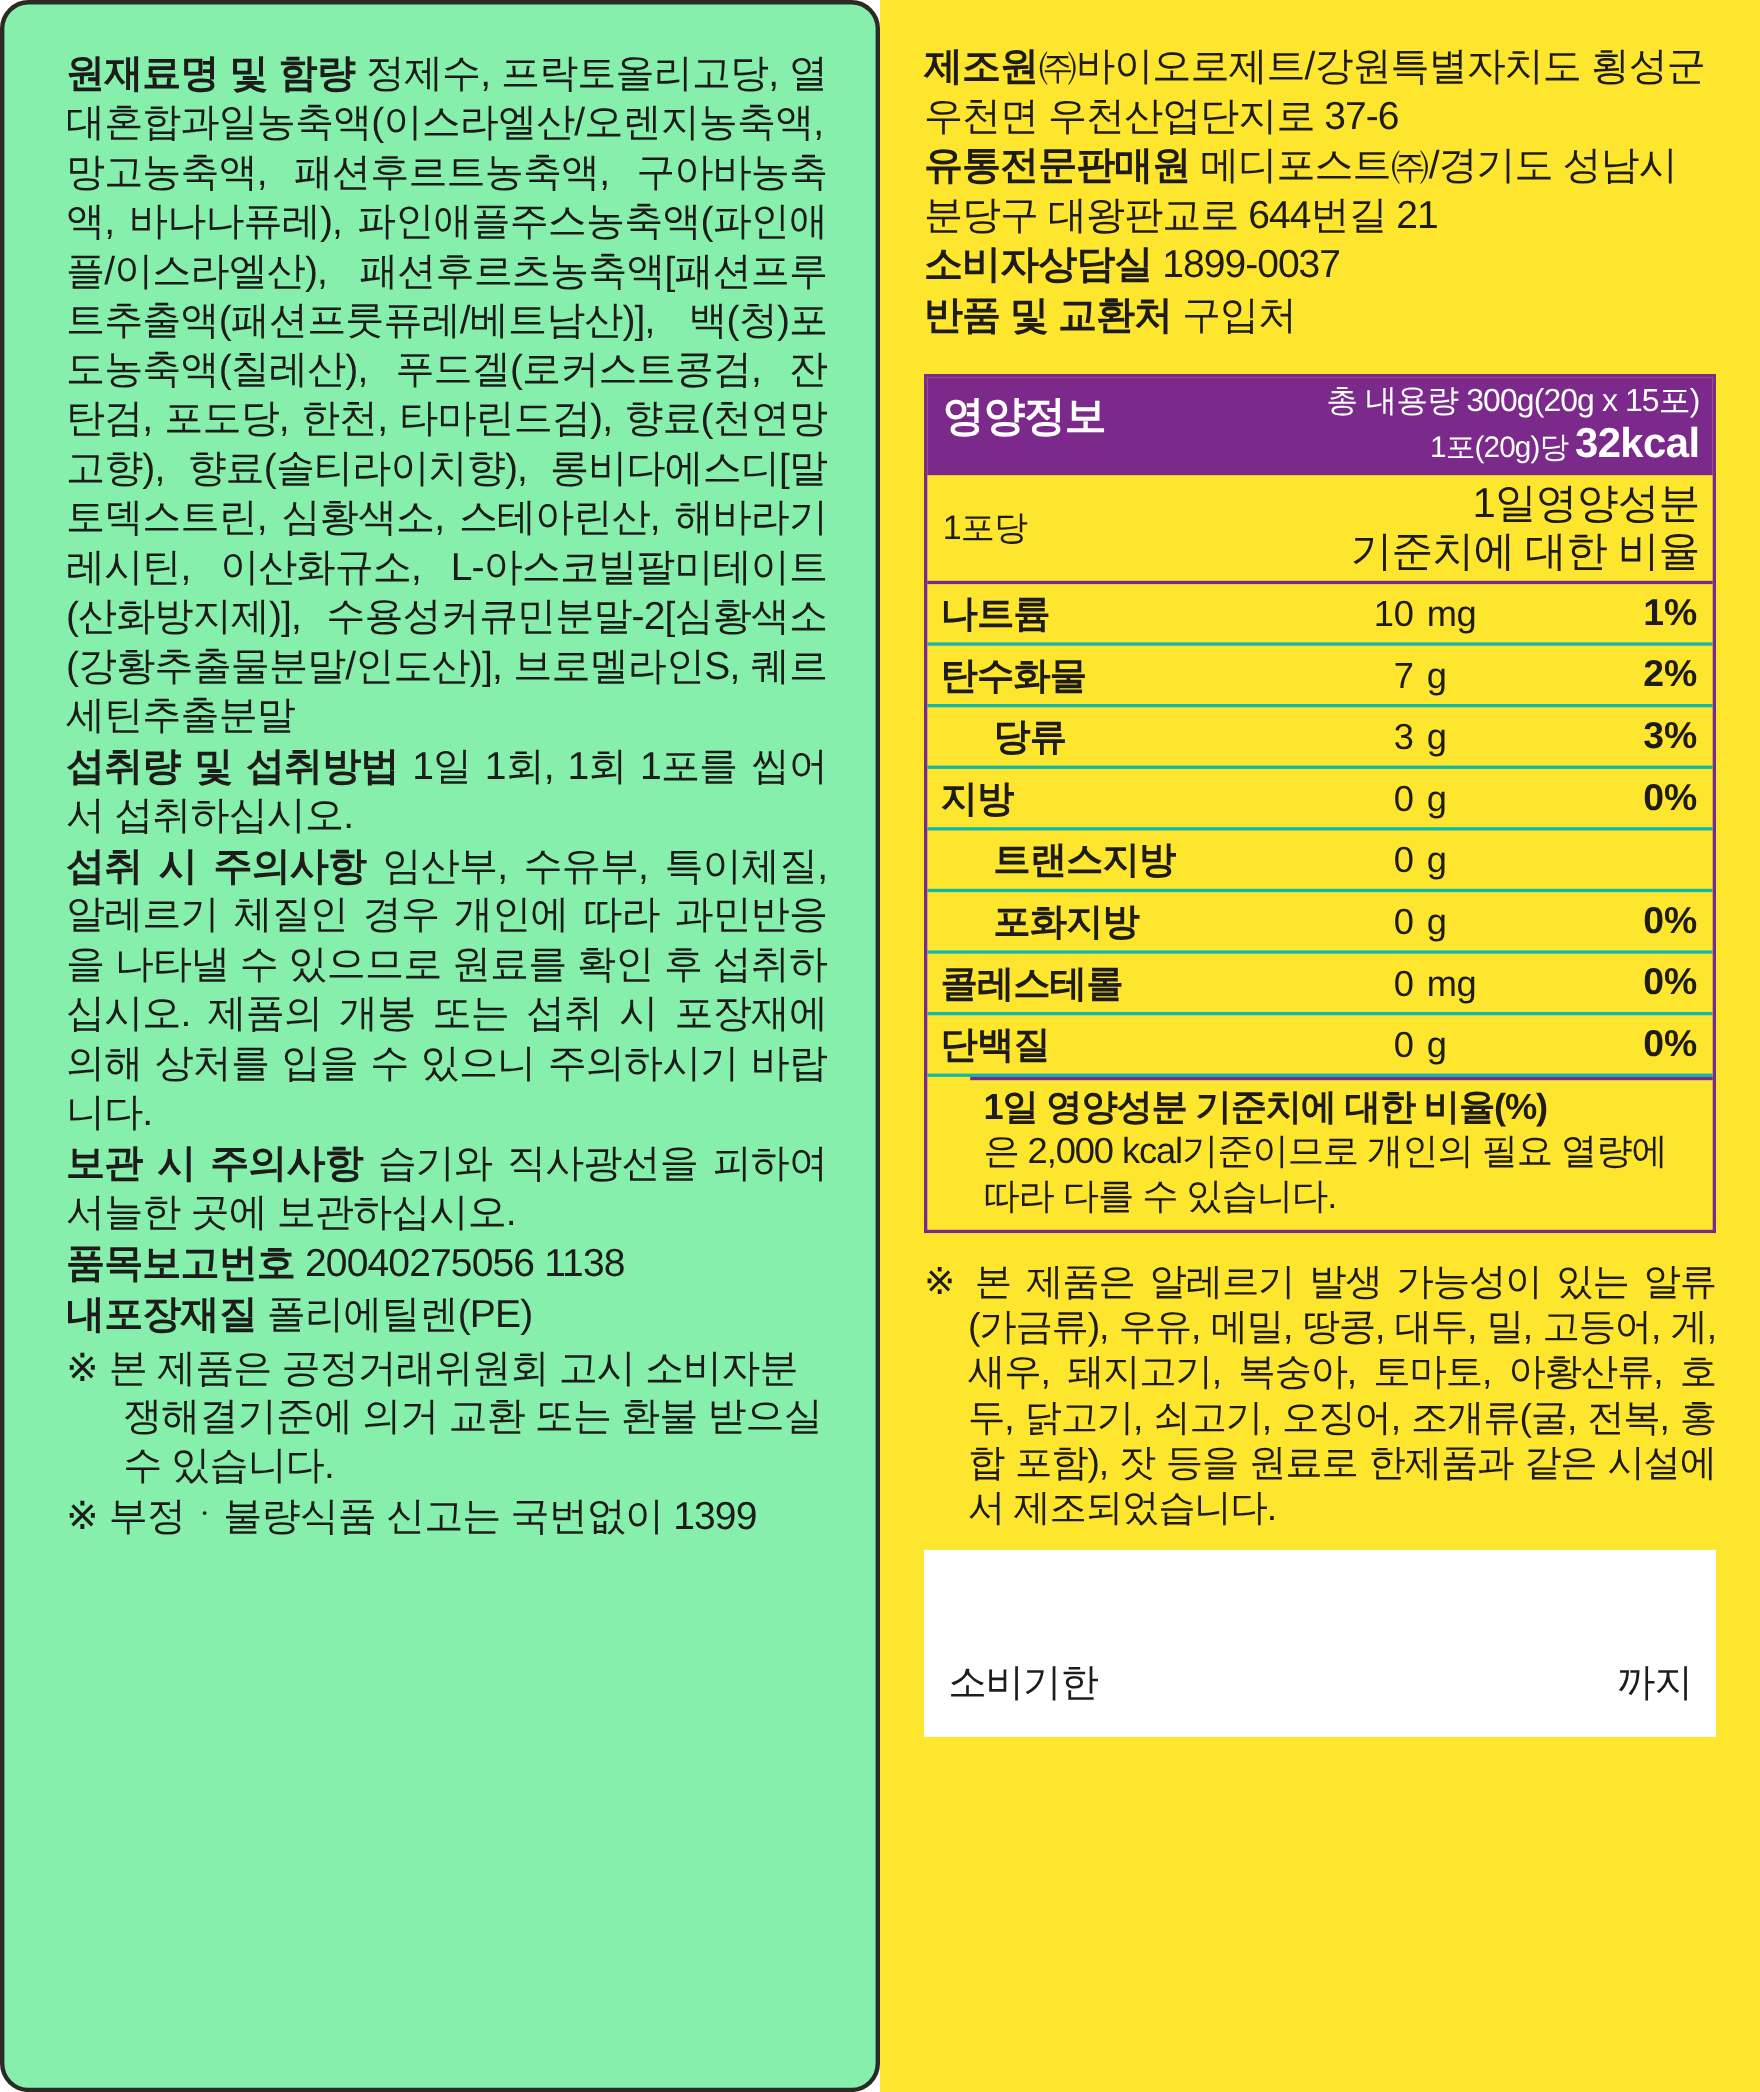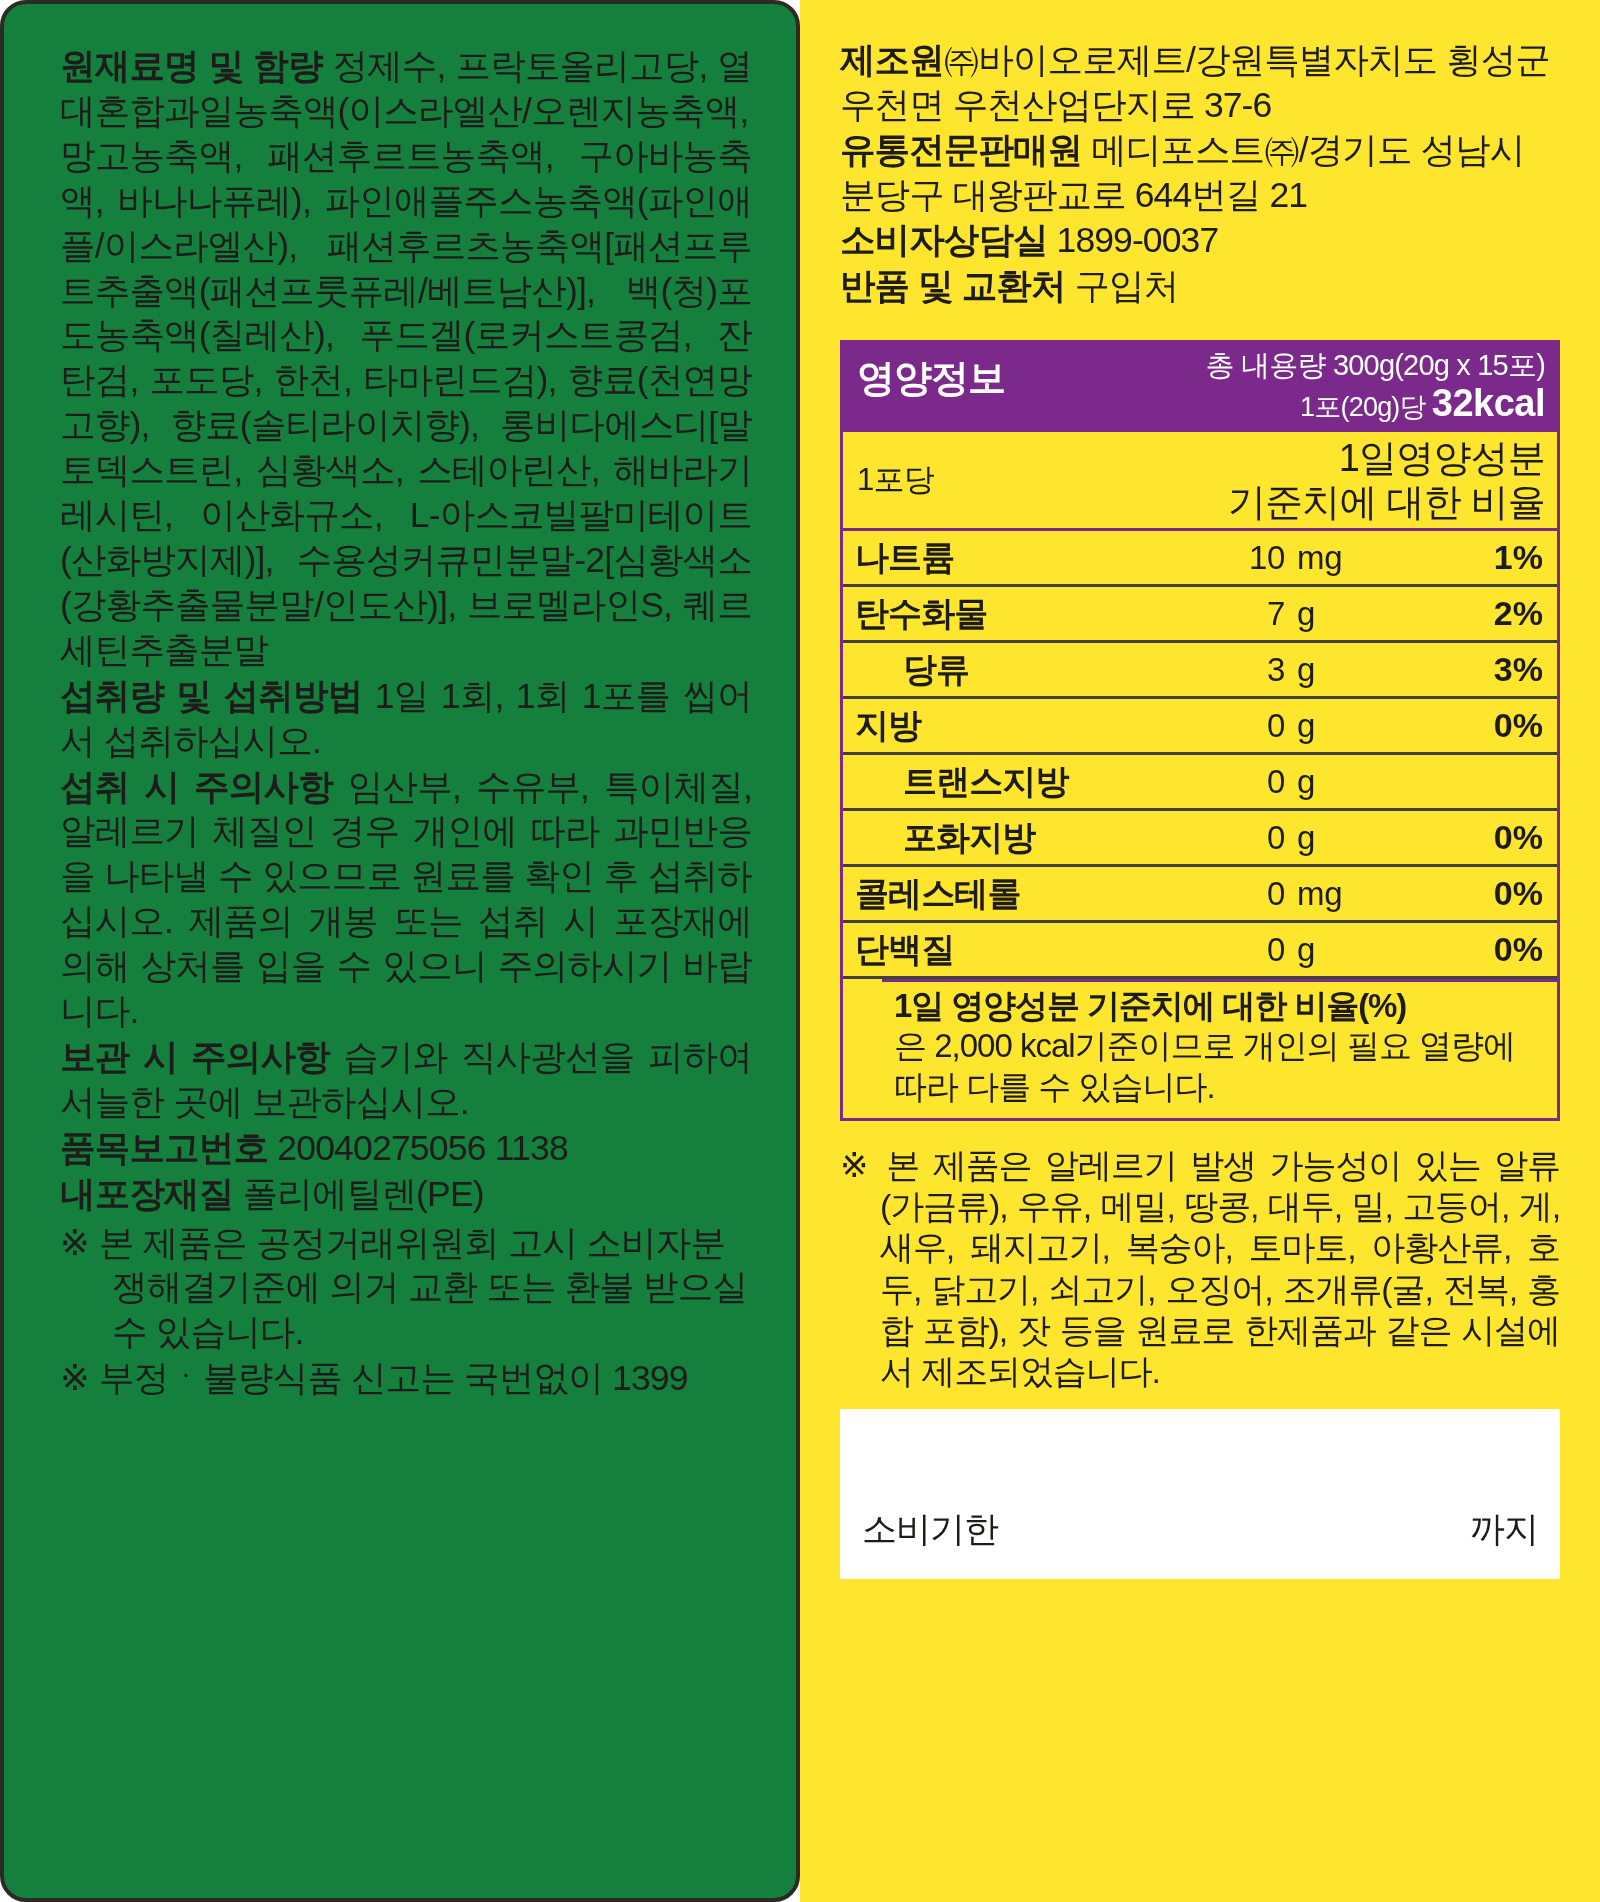--- a/index.html
+++ b/index.html
@@ -17,21 +17,21 @@
     position: relative;
     width: 1600px;
     height: 1902px;
     display: flex;
     box-sizing: border-box;
   }
   
   .left-panel {
     width: 800px;
     height: 1902px;
-    background: #15803d;
+    background: #86efac;
     border: 4px solid #2b2a26;
     border-radius: 26px;
     box-sizing: border-box;
     padding: 40px 44px 25px 56px;
     overflow: hidden;
   }
   .ingredient-block {
     font-size: 35.5px;
     line-height: 1.265;
     color: #1d1c1a;
@@ -138,21 +138,21 @@
   }
   .nutri-sub-right {
     font-size: 38px;
     letter-spacing: -0.8px;
     color: #1d1c1a;
     text-align: right;
     line-height: 1.16;
   }
   .nutri-row {
     display: flex;
-    border-bottom: 3px solid #404040;
+    border-bottom: 3px solid #14b8a6;
     align-items: center;
     min-height: 56px;
     box-sizing: border-box;
   }
   .nutri-row:last-child { border-bottom: none; }
   .cell-name {
     flex: 1;
     font-size: 34px;
     font-weight: bold;
     letter-spacing: -0.9px;

